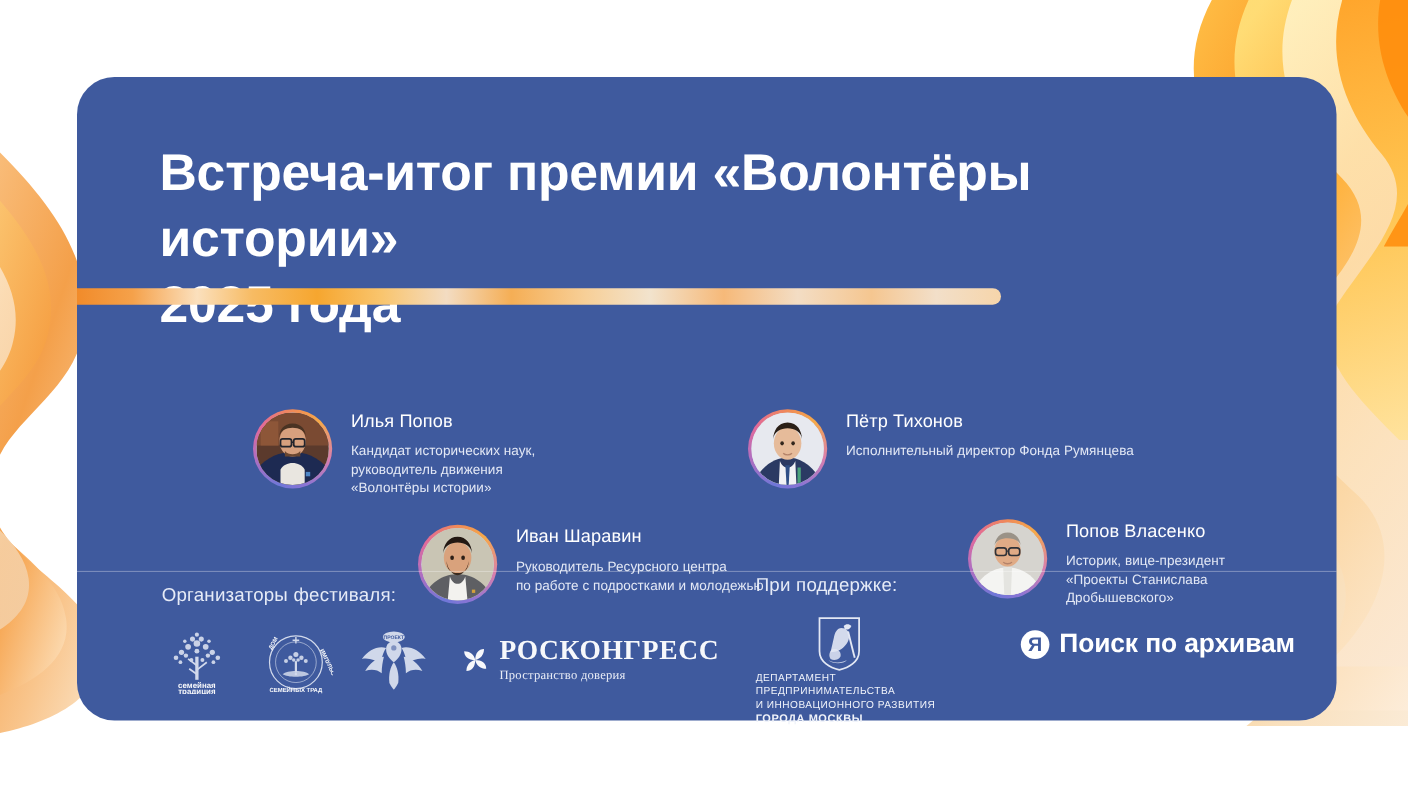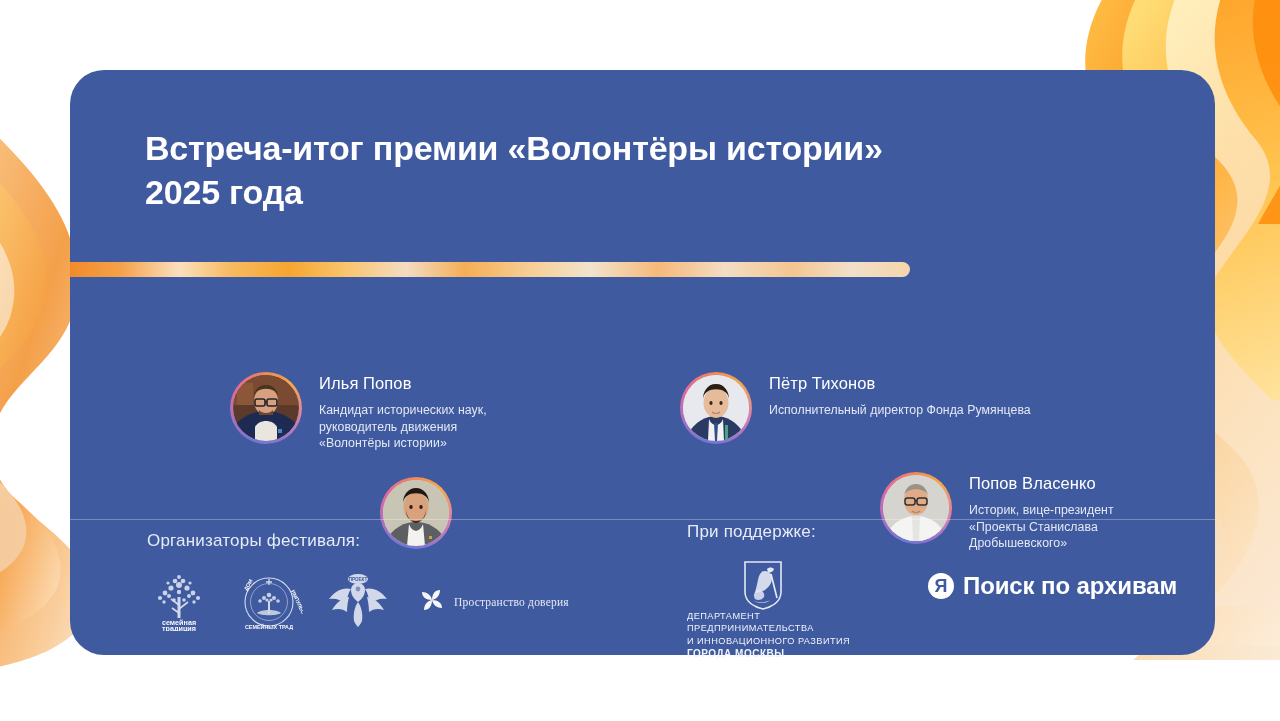--- a/index.html
+++ b/index.html
@@ -16,21 +16,21 @@
 
   
   .card{
     position:absolute;left:70px;top:70px;width:1145px;height:585px;
     background:#3f5a9e;border-radius:34px;overflow:hidden;
   }
 
   
   .title{
     position:absolute;left:75px;top:57px;width:900px;
-    color:#ffffff;font-size:34px;font-weight:bold;line-height:1.28;
+    color:#ffffff;font-size:47px;font-weight:bold;line-height:1.28;
     letter-spacing:-0.2px;
   }
   .title .ln{display:block;}
 
   
   .bar{
     position:absolute;left:0px;top:192px;width:840px;height:15px;
     border-radius:0 9px 9px 0;
     background:linear-gradient(90deg,
       #f18b2a 0%, #f5a14a 6%, #fbe0bd 13%, #f7bb63 19%,
@@ -256,20 +256,25 @@
               <path d="M2 62 C10 47 22 42 33 42 C44 42 56 47 64 62 L64 66 L2 66 Z" fill="#5e5f63"></path>
               <path d="M26 44 C29 53 37 53 40 44 L42 66 L24 66 Z" fill="#f3f2ef"></path>
               <ellipse cx="33" cy="27" rx="12.5" ry="14.5" fill="#d9a27c"></ellipse>
               <path d="M20 23 C21 10 45 10 46 23 C46 15 41 8 33 8 C25 8 20 15 20 23 Z" fill="#231812"></path>
               <path d="M23 30 C24 39 30 43 33 43 C36 43 42 39 43 30 C43 38 39 41 33 41 C27 41 23 38 23 30 Z" fill="#3a2a1e"></path>
               <ellipse cx="28" cy="27" rx="1.7" ry="2" fill="#2c1f17"></ellipse>
               <ellipse cx="38" cy="27" rx="1.7" ry="2" fill="#2c1f17"></ellipse>
               <rect x="46" y="56" width="3" height="3" fill="#d4a03a"></rect>
             </svg>
           </div>
+        </div>
+        <div class="txt">
+          <div class="nm">Иван Шаравин</div>
+          <div class="rl">Руководитель Ресурсного центра
+по работе с подростками и молодежью</div>
         </div>
       </div>
 
       <div class="spk spk-4">
         <div class="avatar">
           <div class="photo">
             <svg width="100%" height="100%" viewBox="0 0 66 66" xmlns="http://www.w3.org/2000/svg">
               <rect width="66" height="66" fill="#d6d4cf"></rect>
               <path d="M2 62 C10 46 22 41 33 41 C44 41 56 46 64 62 L64 66 L2 66 Z" fill="#f4f4f2"></path>
               <path d="M29 41 L37 41 L36 66 L30 66 Z" fill="#e4e4e0"></path>
@@ -377,20 +382,21 @@
           <svg width="26" height="26" viewBox="0 0 26 26" xmlns="http://www.w3.org/2000/svg">
             <g fill="#ffffff">
               <path d="M13 13 C13 7 16 3 21 3 C21 8 18 12 13 13 Z"></path>
               <path d="M13 13 C19 13 23 16 23 21 C18 21 14 18 13 13 Z"></path>
               <path d="M13 13 C13 19 10 23 5 23 C5 18 8 14 13 13 Z"></path>
               <path d="M13 13 C7 13 3 10 3 5 C8 5 12 8 13 13 Z"></path>
             </g>
           </svg>
         </div>
         <div class="rk-txt">
+          <div class="rk-main">РОСКОНГРЕСС</div>
           <div class="rk-sub">Пространство доверия</div>
         </div>
       </div>
 
     </div>
   </div>
 
   <div class="fcol sup-col">
     <div class="hd">При поддержке:</div>
     <div class="logos">

